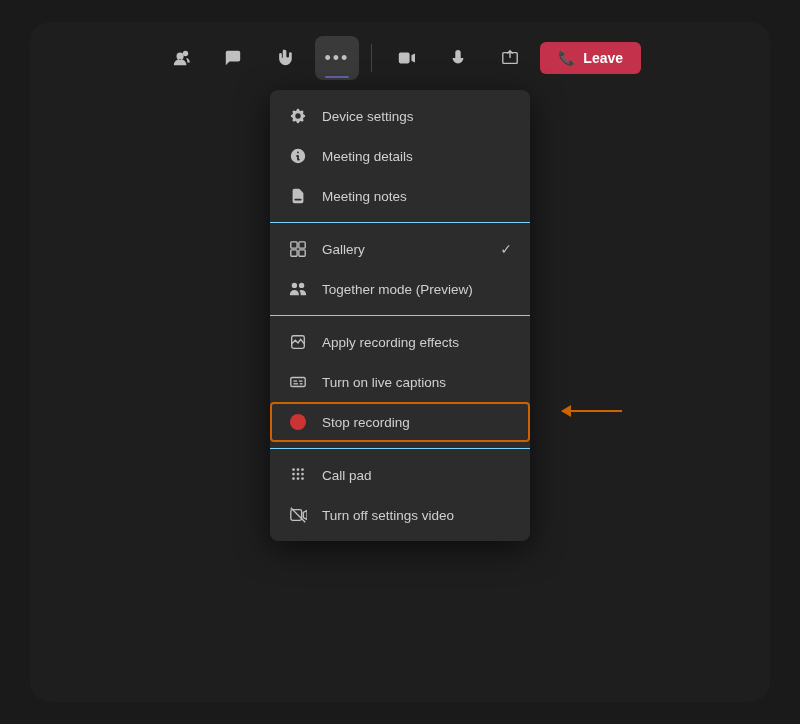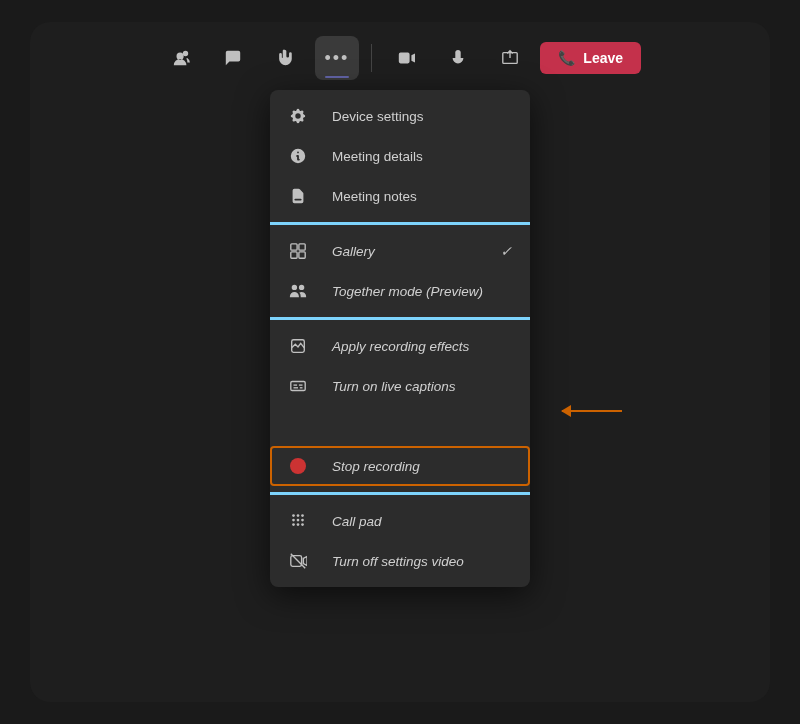--- a/index.html
+++ b/index.html
@@ -102,45 +102,43 @@
       box-shadow: 0 8px 32px rgba(0,0,0,0.6);
       z-index: 100;
       overflow: hidden;
     }
 
     .menu-section {
       padding: 6px 0;
     }
 
     .menu-section + .menu-section {
-      border-top: 3px solid #7dd3fc;
-      font-style: italic;
+      border-top: 1px solid #7dd3fc;
     }
 
     .menu-item {
       display: flex;
       align-items: center;
       padding: 10px 18px;
-      gap: 24px;
+      gap: 14px;
       cursor: pointer;
       color: #d0d0d0;
       font-size: 13.5px;
       position: relative;
     }
 
     .menu-item.disabled {
       opacity: 0.4;
       cursor: default;
     }
 
     .menu-item.highlighted {
       outline: 2px solid #cc6200;
       outline-offset: -2px;
       border-radius: 4px;
-      margin-top: 40px;
     }
 
     .menu-item .icon {
       width: 20px;
       height: 20px;
       display: flex;
       align-items: center;
       justify-content: center;
       font-size: 15px;
       color: #c0c0c0;

